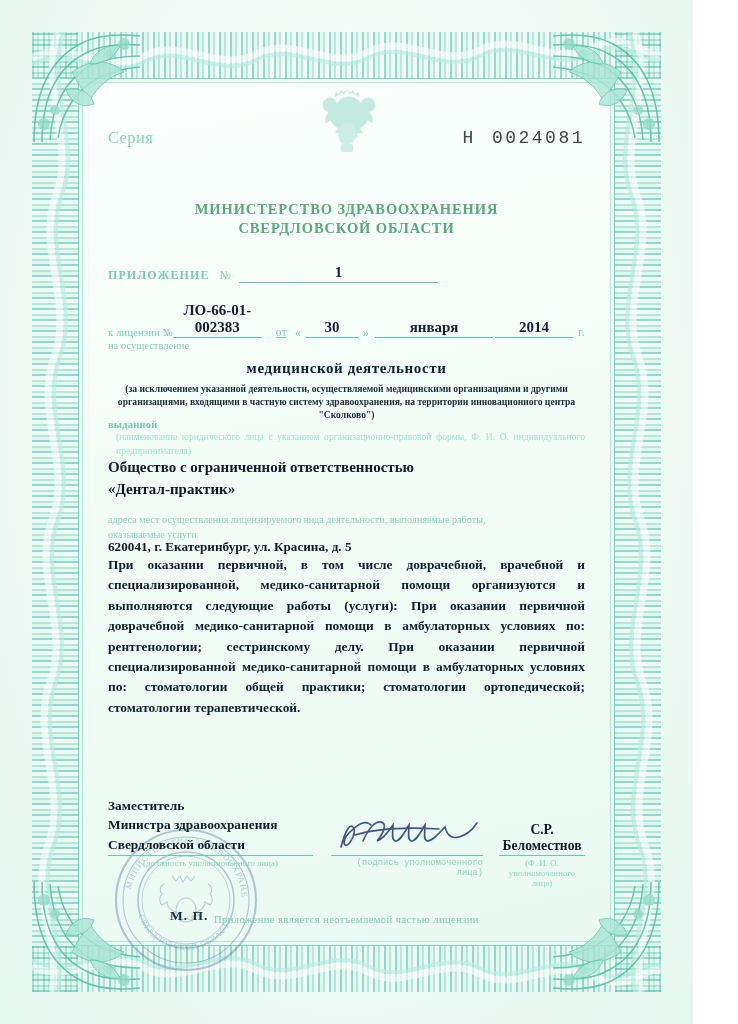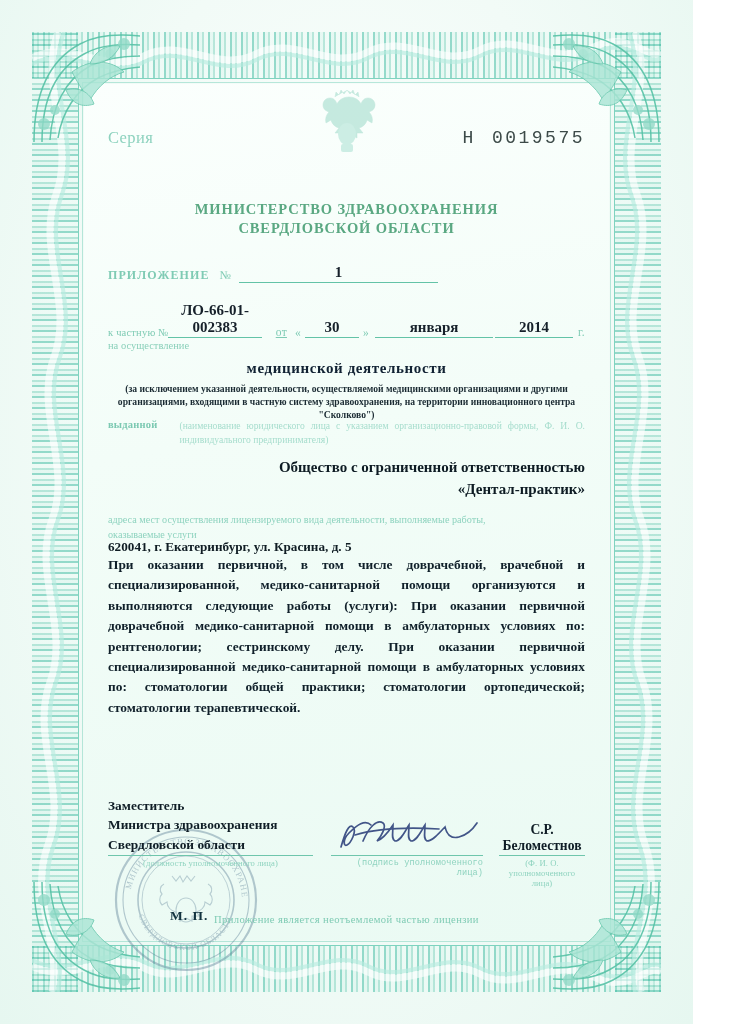--- a/index.html
+++ b/index.html
@@ -147,31 +147,31 @@
     position:absolute;left:56px;right:56px;top:308px;text-align:center;
   }
   .activity .main{
     font-size:15px;font-weight:700;color:#123;letter-spacing:.6px;
   }
   .activity .note{
     margin-top:5px;font-size:9.6px;font-weight:700;color:#1b2b33;line-height:1.38;
     padding:0 6px;
   }
 
-  .vydan{position:absolute;left:56px;right:56px;top:367px;display:flex;}
+  .vydan{position:absolute;left:56px;right:56px;top:367px;display:flex;flex-direction:column;}
   .vydan .w{
     color:#7cc9b2;font-size:10.5px;font-weight:700;letter-spacing:.2px;
     white-space:nowrap;margin-right:14px;
   }
   .vydan .hint{
     color:#a6ddcd;font-size:9.6px;line-height:1.5;text-align:justify;flex:1;margin-left:8px;
   }
 
   .org{
-    position:absolute;left:56px;right:56px;top:405px;text-align:right;
+    position:absolute;left:56px;right:56px;top:405px;text-align:left;
     font-size:15px;font-weight:700;color:#0d1b23;line-height:1.45;
   }
 
   .addr-hint{
     position:absolute;left:56px;right:56px;top:460px;
     color:#8ed3bf;font-size:10.2px;line-height:1.5;text-align:justify;
   }
   .addr-hint span.last{display:block;text-align:left;}
 
   .addr{
@@ -343,37 +343,37 @@
       </g>
       <g fill="#68c9b0">
         <ellipse cx="39" cy="48" rx="9" ry="11"></ellipse>
         <rect x="33" y="58" width="12" height="8" rx="2"></rect>
       </g>
     </svg>
 
     <div class="serial-row">
       <div class="seria">Серия</div>
       <div class="serial-no">
-        <span class="prefix">Н</span><span>0019575</span>
+        <span class="prefix">Н</span><span>0024081</span>
       </div>
     </div>
 
     <div class="ministry">
       <div>МИНИСТЕРСТВО ЗДРАВООХРАНЕНИЯ</div>
       <div>СВЕРДЛОВСКОЙ ОБЛАСТИ</div>
     </div>
 
     <div class="row r-prilozh">
       <span class="kw">ПРИЛОЖЕНИЕ</span>
       <span class="num">№</span>
       <span class="fill">1</span>
     </div>
 
     <div class="row r-lic">
-      <span class="lbl-green sm">к частную №</span>
+      <span class="lbl-green sm">к лицензии №</span>
       <span class="fill f1">ЛО-66-01-002383</span>
       <span class="lbl-green ot">от</span>
       <span class="lbl-green quote">«</span>
       <span class="fill f-day">30</span>
       <span class="lbl-green quote">»</span>
       <span class="fill f-month">января</span>
       <span class="fill f-year">2014</span>
       <span class="lbl-green gg">г.</span>
     </div>
 

